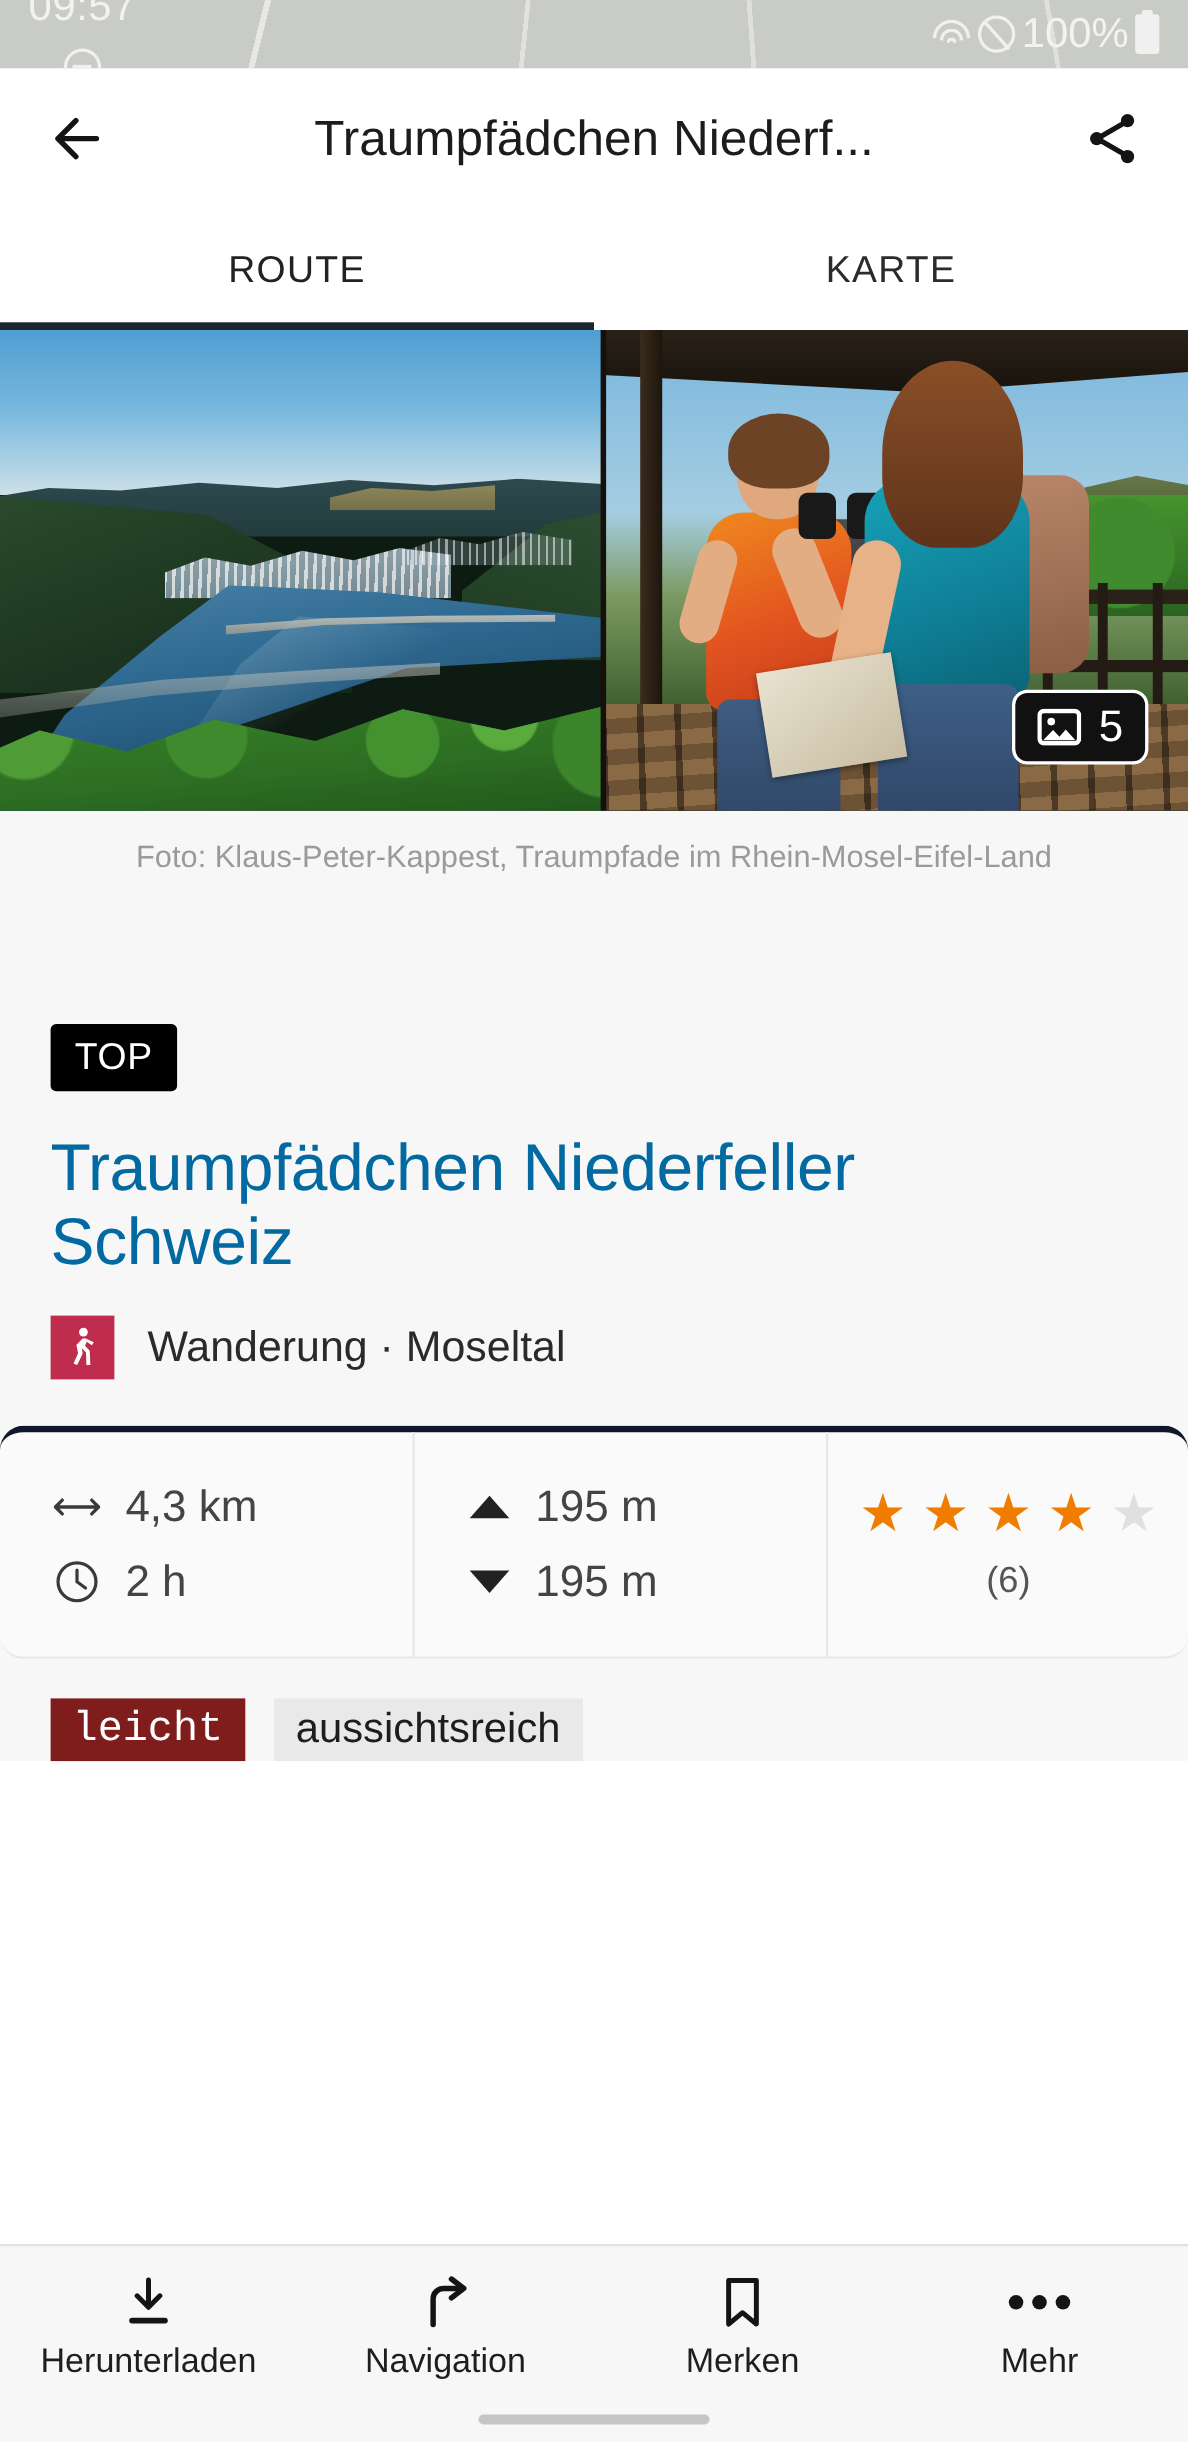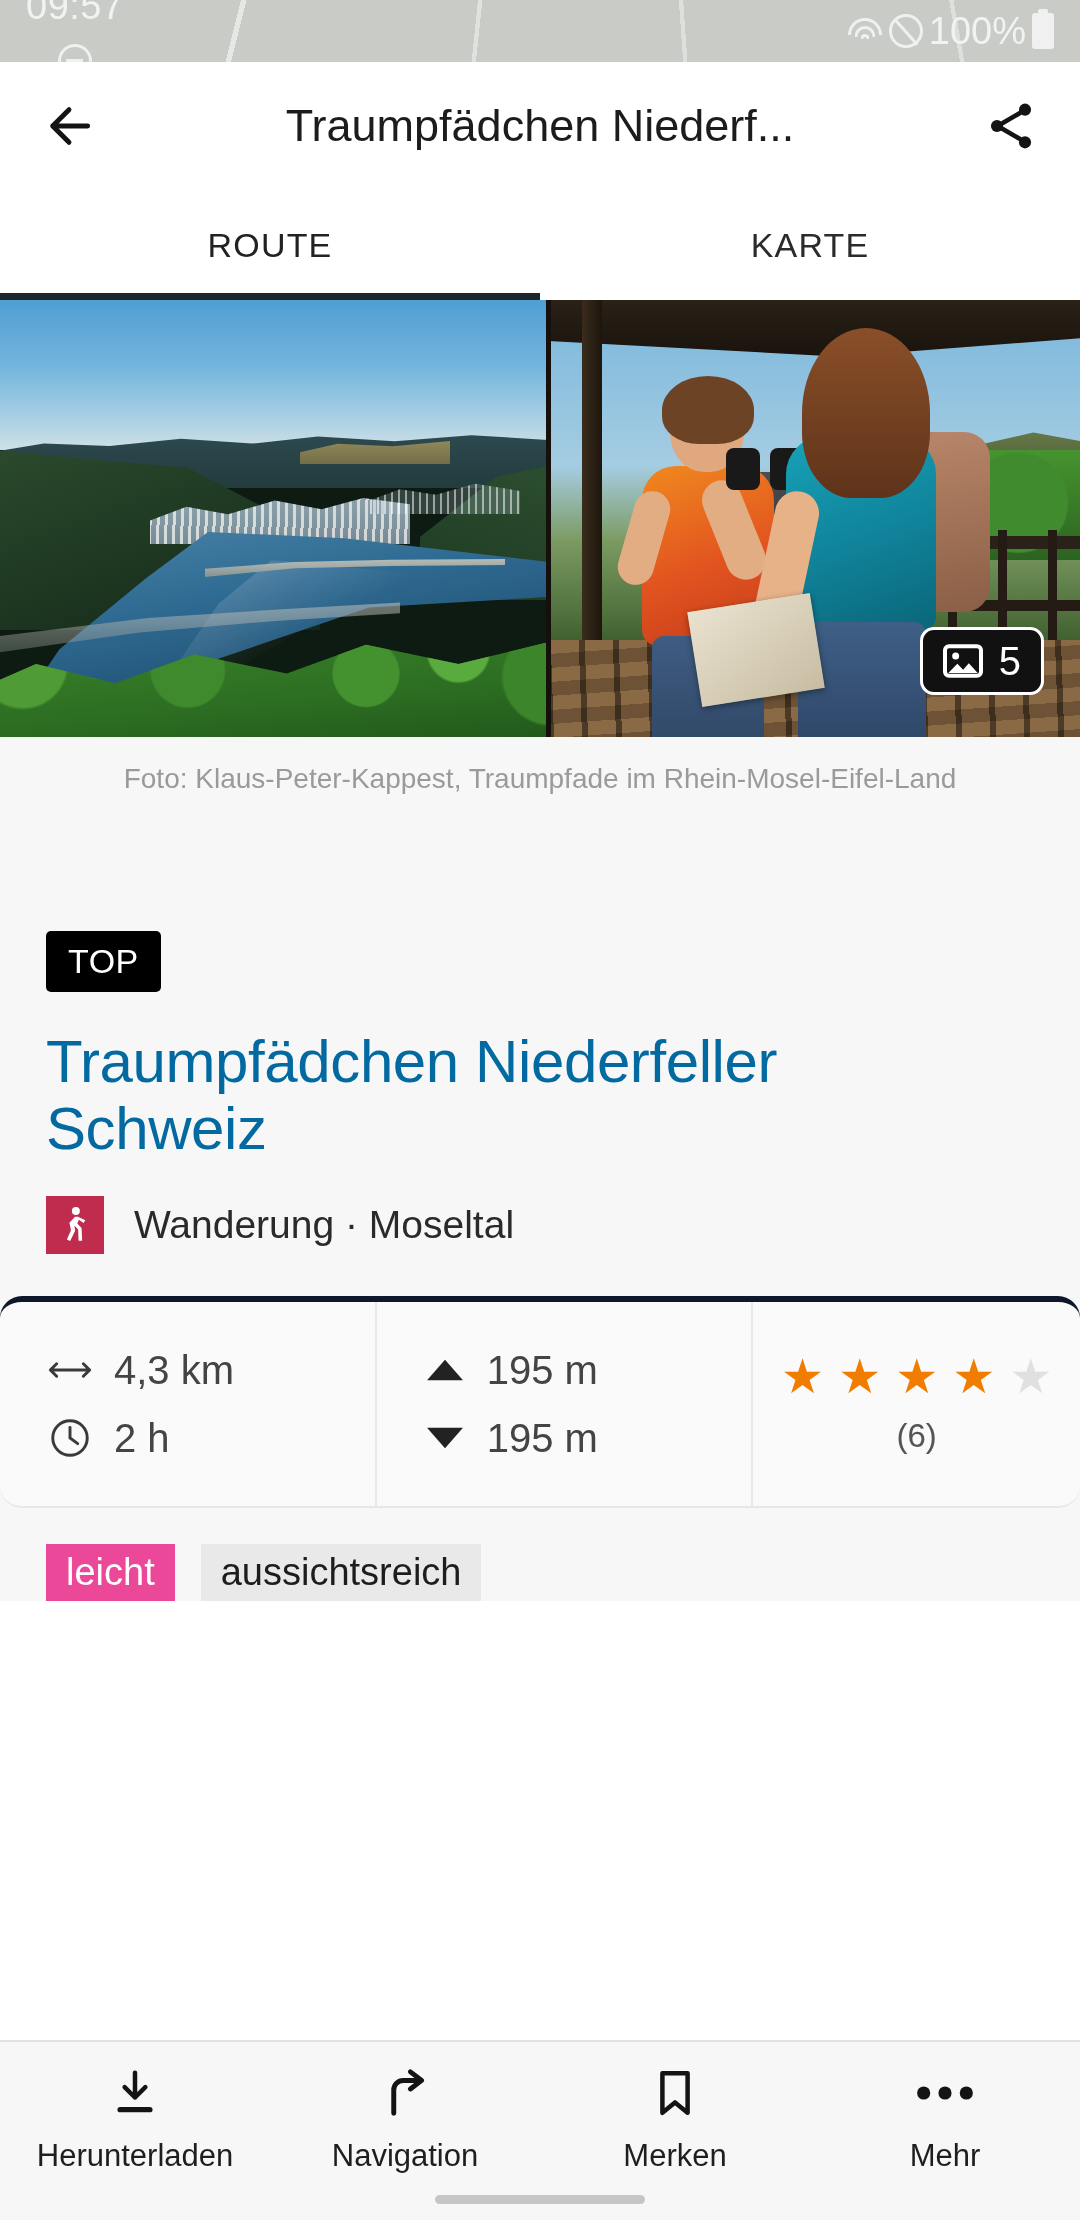--- a/index.html
+++ b/index.html
@@ -254,30 +254,30 @@
   .stat-line { display:flex; align-items:center; gap:22px; height:68px; }
   .stat-line .val { font-size:40px; color:#444; }
   .stat-cell.rating { display:flex; flex-direction:column; align-items:center; justify-content:center; padding-left:0; }
   .stars { display:flex; gap:14px; }
   .star { font-size:48px; line-height:1; }
   .rating-count { margin-top:16px; font-size:33px; color:#555; }
 
   
   .chips { display:flex; gap:26px; margin: 36px 0 0 46px; }
   .chip { font-size:38px; padding: 7px 20px; }
-  .chip.primary { background:#ec4899; color:#fff; }
+  .chip.primary { background:#7f1d1d; color:#fff;font-family:Liberation Mono, monospace; }
   .chip.muted { background:#e9e9e9; color:#1d1d1d; }
 
   
   .bottombar {
     position:absolute; left:0; bottom:0; width:1080px; height:180px;
     background:#f7f7f7; border-top:2px solid #e2e2e2;
     display:flex; align-items:flex-start; padding-top: 22px;
   }
-  .bb-item { flex:1; display:flex; flex-direction:column; align-items:center; gap:16px; }
+  .bb-item { flex:1; display:flex; flex-direction:column; align-items:center; gap:6px; }
   .bb-ico { height:58px; display:flex; align-items:center; justify-content:center; }
   .bb-lbl { font-size:31px; color:#1e1e1e; }
   .homebar {
     position:absolute; left:50%; transform:translateX(-50%);
     bottom:16px; width:210px; height:9px; border-radius:5px; background:#c6c6c6;
   }
 </style>
 </head>
 <body>
 

